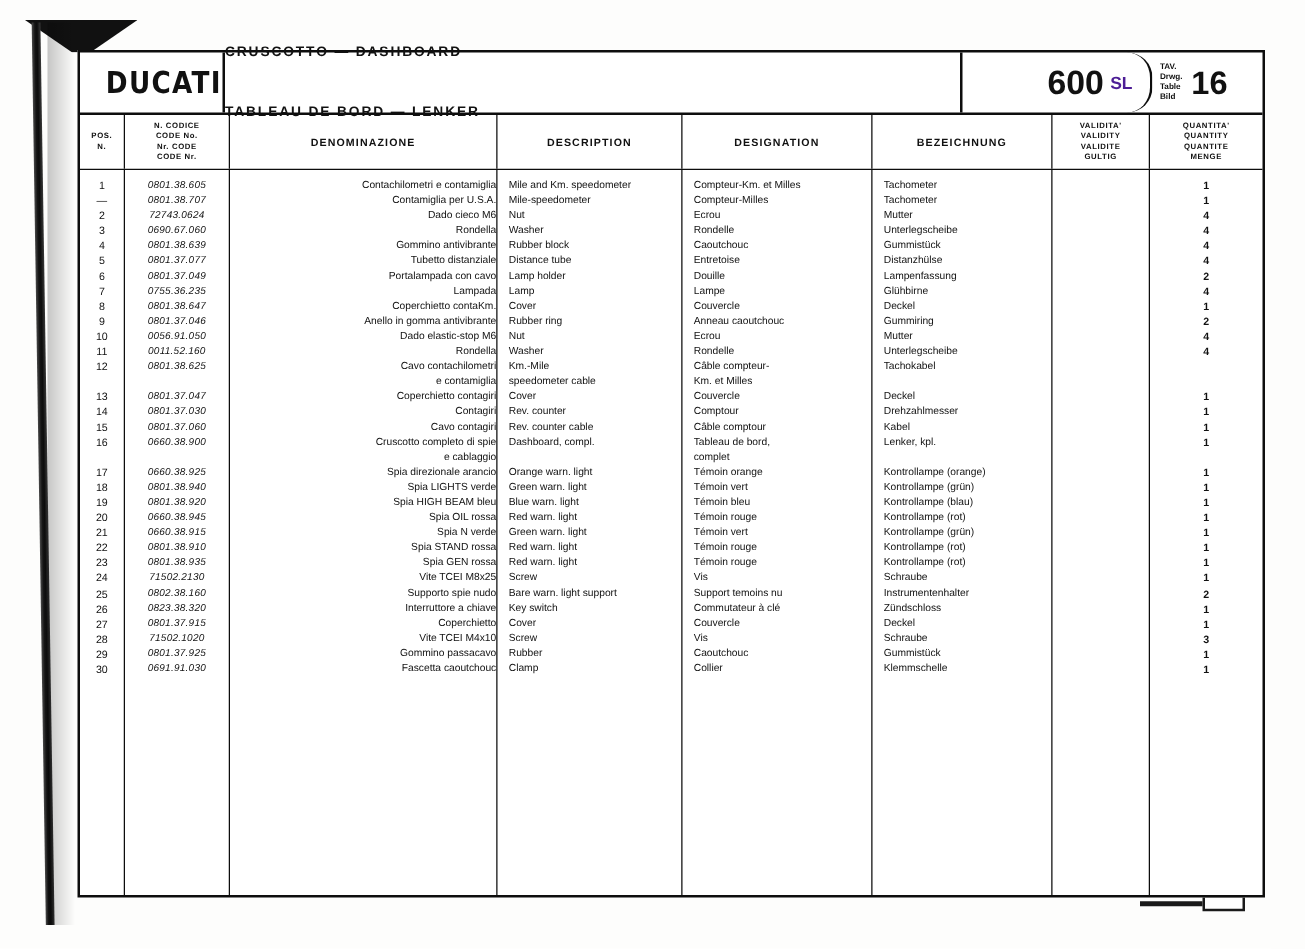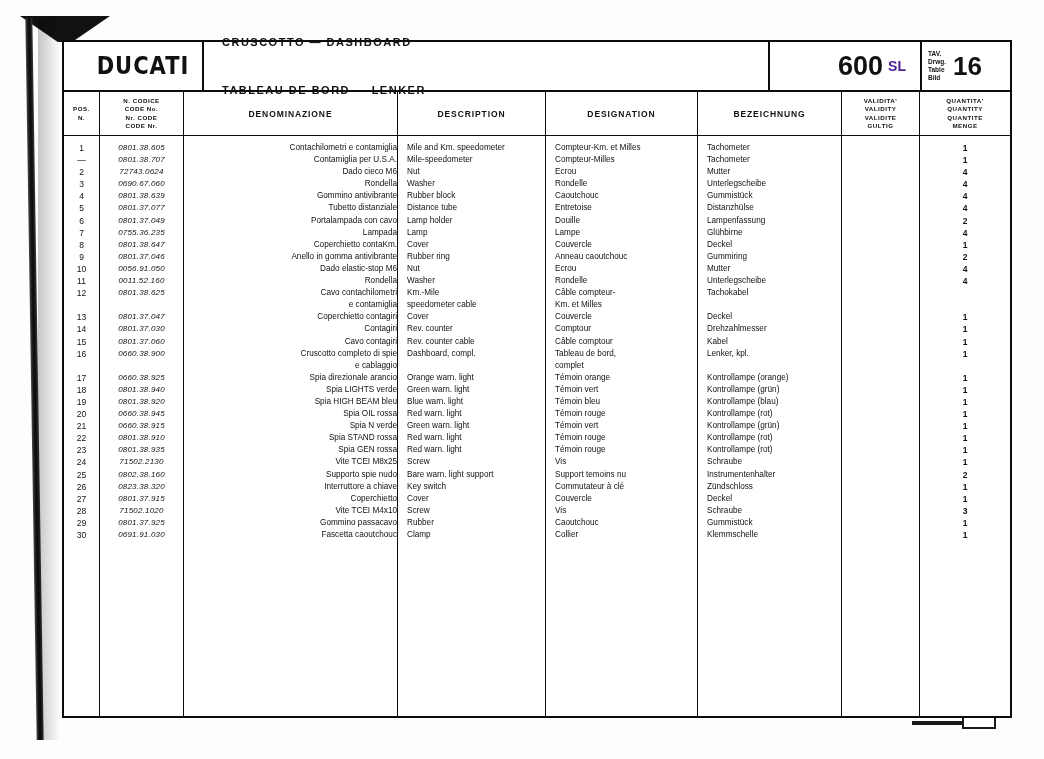--- a/index.html
+++ b/index.html
@@ -56,51 +56,51 @@
     background:#ffffff;
   }
 
   
   #header-band {
     display:flex;
     height:50px;
     border-bottom:2px solid #0d0d0d;
   }
   #logo-cell {
-    width:140px;
+    width:116px;
     border-right:2px solid #0d0d0d;
     display:flex; align-items:center; justify-content:center;padding-left:20px;
   }
   .logo-mark {
     font-family:"DejaVu Sans", sans-serif;
     font-weight:bold;
     font-size:21px;
     letter-spacing:1px;
     color:#111;
     transform:scaleY(1.15);
   }
   #title-cell {
     flex:1;
     display:flex; flex-direction:column; justify-content:center;
-    padding-left:18px;
     border-right:2px solid #0d0d0d;
     gap:33px;
   }
   .title-line {
     font-size:11px;
     font-weight:bold;
     letter-spacing:1.5px;
     line-height:15px;
     color:#111;
   }
   #model-cell {
     width:152px;
     border-right:2px solid #0d0d0d;
     display:flex; align-items:center; justify-content:flex-end;
     padding-right:14px;
+    border-radius:20px;
   }
   #model-number {
     font-size:27px; font-weight:bold; letter-spacing:0px; color:#111;
   }
   #model-suffix {
     font-size:14px; font-weight:bold; margin-left:5px; color:#4c1d95;
   }
   #table-cell {
     width:88px;
     display:flex; align-items:center;

